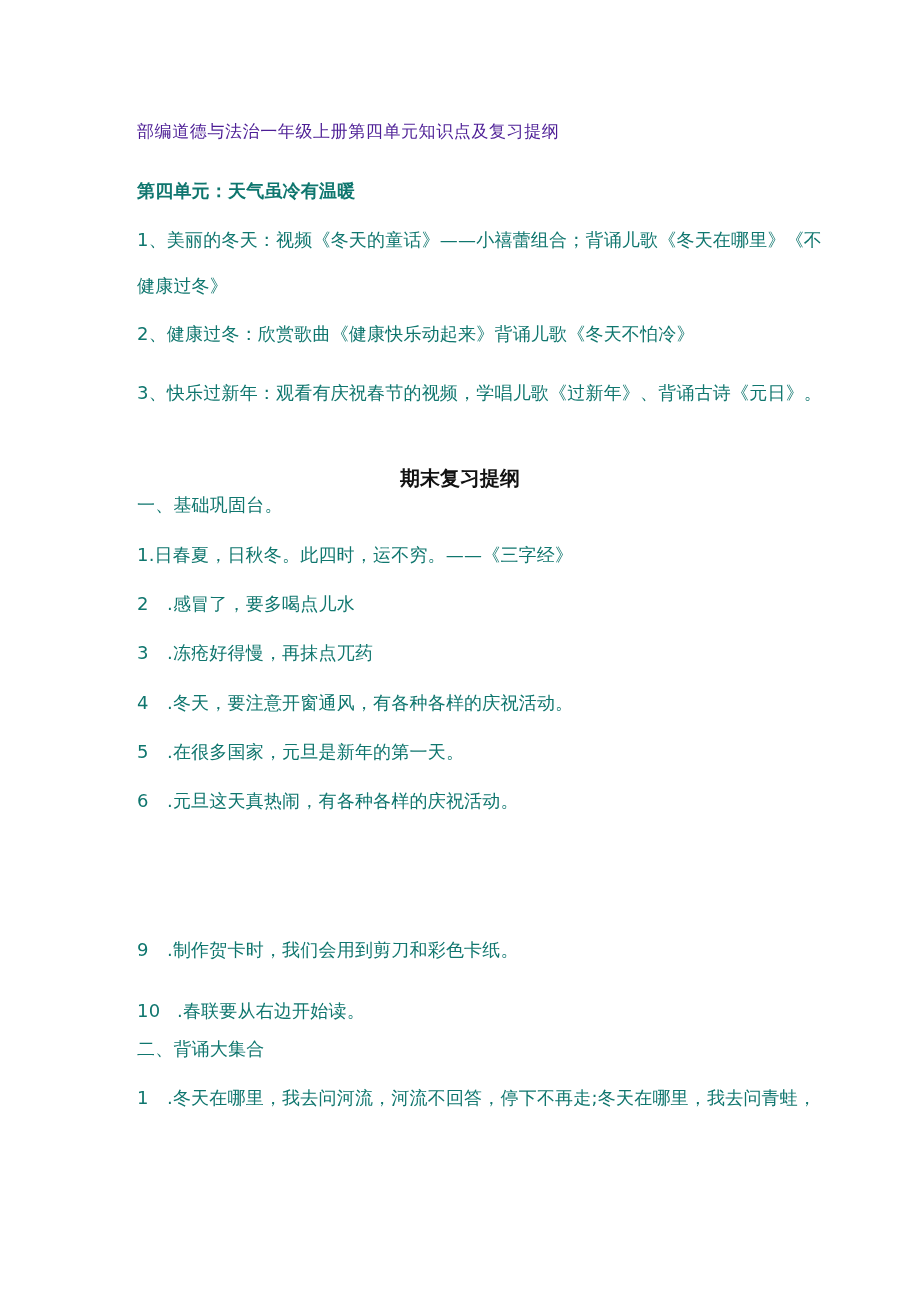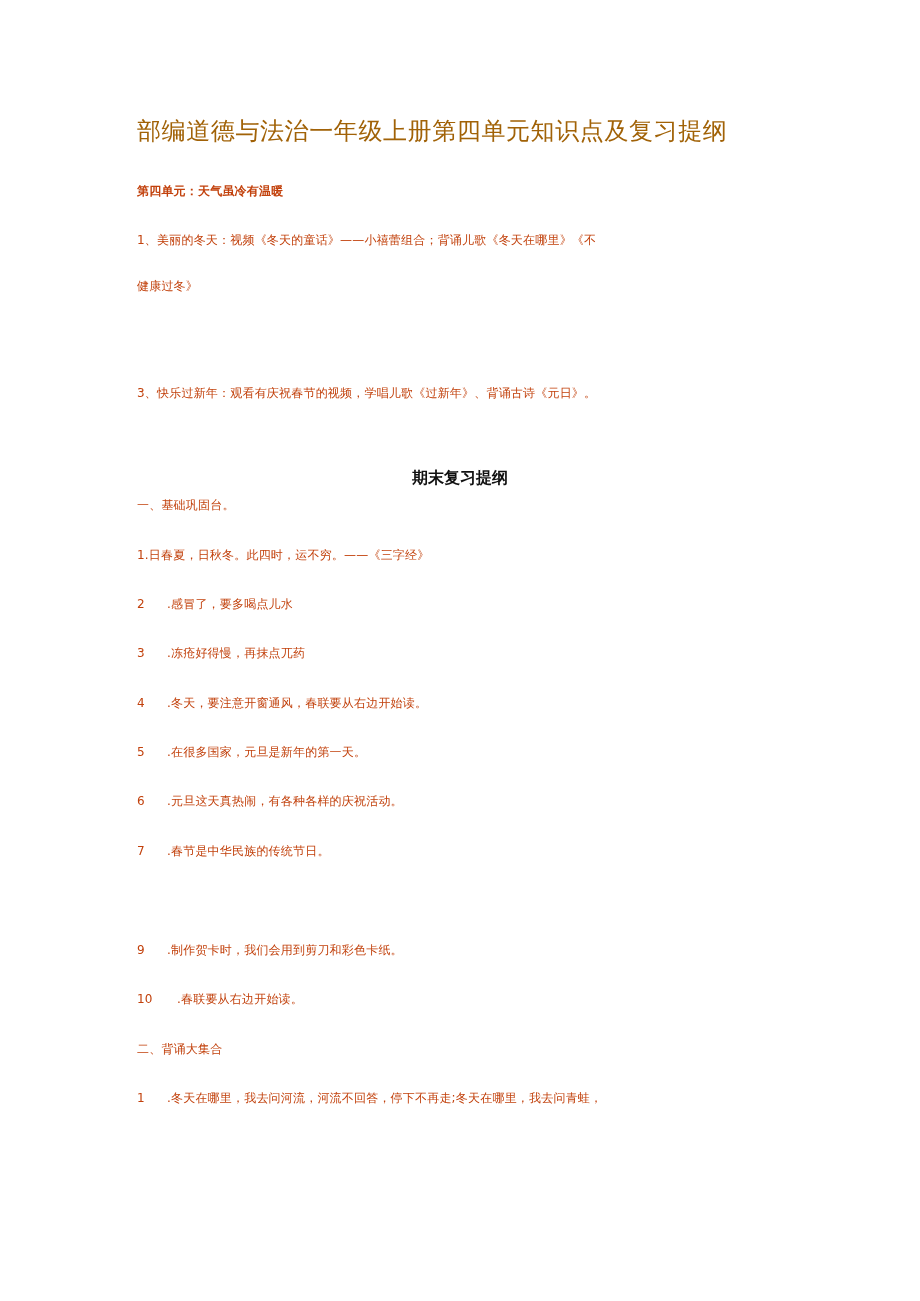--- a/index.html
+++ b/index.html
@@ -18,97 +18,96 @@
     .page {
       position: absolute;
       left: 0; top: 0;
       width: 920px; height: 1301px;
       background: #ffffff;
     }
     .line {
       position: absolute;
       left: 137px;
       white-space: nowrap;
-      font-size: 12px;
+      font-size: 18px;
       line-height: 22px;
       letter-spacing: 0.2px;
-      color: #c2410c;
+      color: #0f766e;
     }
     .title {
       position: absolute;
       left: 137px;
       top: 114px;
-      font-size: 24px;
+      font-size: 17px;
       line-height: 34px;
       letter-spacing: 0.6px;
-      color: #a16207;
+      color: #4c1d95;
       white-space: nowrap;
     }
     .bold {
       font-weight: bold;
     }
     .center-heading {
       position: absolute;
       left: 0;
       width: 920px;
       text-align: center;
-      font-size: 16px;
+      font-size: 20px;
       line-height: 22px;
       font-weight: bold;
       color: #111111;
     }
     .num {
       display: inline-block;
     }
     .num-wide {
       display: inline-block;
       width: 30px;
     }
     .num-wide2 {
       display: inline-block;
       width: 40px;
+      margin-top: 12px;
     }
   </style>
 </head>
 <body>
 
 <div class="page">
 
   <div class="title">部编道德与法治一年级上册第四单元知识点及复习提纲</div>
 
   <div class="line bold" style="top:180px;">第四单元：天气虽冷有温暖</div>
 
   <div class="line" style="top:229px;">1、美丽的冬天：视频《冬天的童话》——小禧蕾组合；背诵儿歌《冬天在哪里》《不</div>
   <div class="line" style="top:275px;">健康过冬》</div>
+  <div class="line" style="top:323px;">2、健康过冬：欣赏歌曲《健康快乐动起来》背诵儿歌《冬天不怕冷》</div>
   <div class="line" style="top:382px;">3、快乐过新年：观看有庆祝春节的视频，学唱儿歌《过新年》、背诵古诗《元日》。</div>
 
   <div class="center-heading" style="top:467px;">期末复习提纲</div>
 
   <div class="line" style="top:494px;">一、基础巩固台。</div>
 
   <div class="line" style="top:544px;">
     <span class="num">1.</span><span>日春夏，日秋冬。此四时，运不穷。——《三字经》</span>
   </div>
   <div class="line" style="top:593px;">
     <span class="num-wide">2</span><span>.感冒了，要多喝点儿水</span>
   </div>
   <div class="line" style="top:642px;">
     <span class="num-wide">3</span><span>.冻疮好得慢，再抹点兀药</span>
   </div>
   <div class="line" style="top:692px;">
-    <span class="num-wide">4</span><span>.冬天，要注意开窗通风，春联要从右边开始读。</span>
+    <span class="num-wide">4</span><span>.冬天，要注意开窗通风，有各种各样的庆祝活动。</span>
   </div>
   <div class="line" style="top:741px;">
     <span class="num-wide">5</span><span>.在很多国家，元旦是新年的第一天。</span>
   </div>
   <div class="line" style="top:790px;">
     <span class="num-wide">6</span><span>.元旦这天真热闹，有各种各样的庆祝活动。</span>
-  </div>
-  <div class="line" style="top:840px;">
-    <span class="num-wide">7</span><span>.春节是中华民族的传统节日。</span>
   </div>
   <div class="line" style="top:939px;">
     <span class="num-wide">9</span><span>.制作贺卡时，我们会用到剪刀和彩色卡纸。</span>
   </div>
   <div class="line" style="top:988px;">
     <span class="num-wide2">10</span><span>.春联要从右边开始读。</span>
   </div>
 
   <div class="line" style="top:1038px;">二、背诵大集合</div>
 

